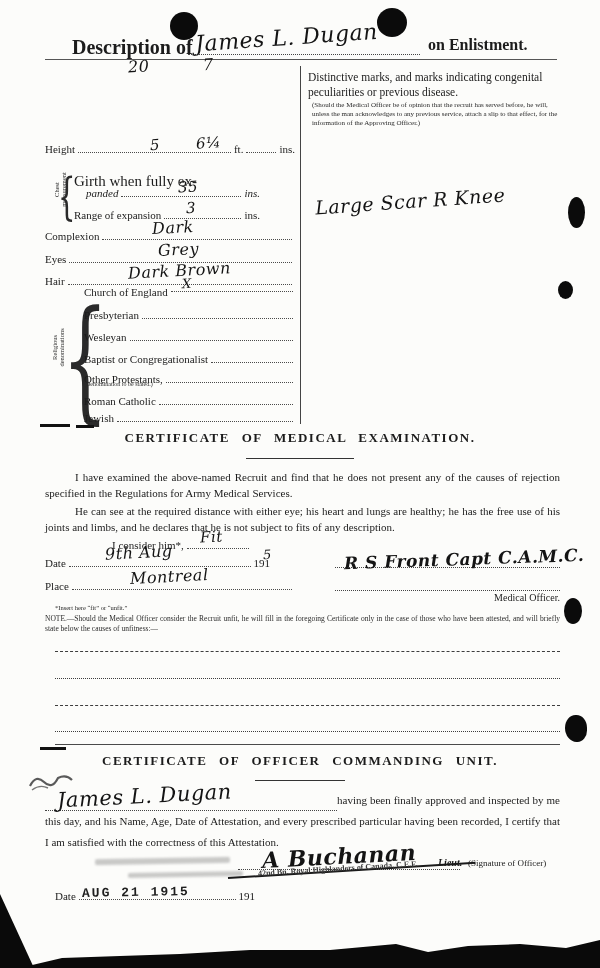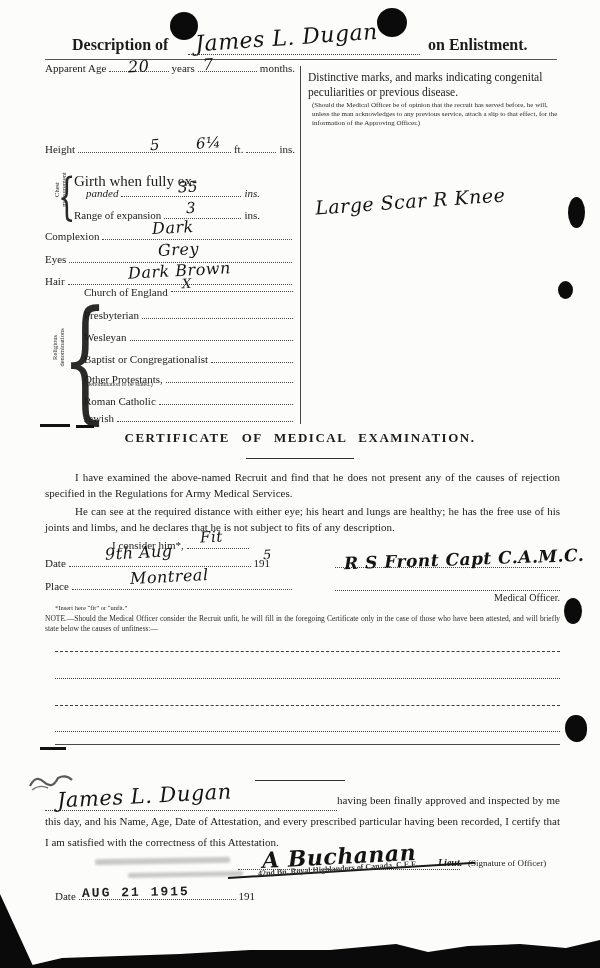--- a/index.html
+++ b/index.html
@@ -32,35 +32,28 @@
 
 <div class="page">
 
   <div class="hole" style="left:170px;top:12px;width:28px;height:28px;"></div>
   <div class="hole" style="left:377px;top:8px;width:30px;height:29px;"></div>
   <div class="hole" style="left:568px;top:197px;width:17px;height:31px;"></div>
   <div class="hole" style="left:558px;top:281px;width:15px;height:18px;"></div>
   <div class="hole" style="left:564px;top:598px;width:18px;height:26px;"></div>
   <div class="hole" style="left:565px;top:715px;width:22px;height:27px;border-radius:50% 50% 45% 55%;"></div>
 
-  <div class="abs" style="left:72px;top:36px;font-size:16px;font-weight:bold;">Description of</div>
+  <div class="abs" style="left:72px;top:36px;font-size:20px;font-weight:bold;">Description of</div>
   <div class="abs" style="left:188px;top:53px;width:232px;border-bottom:1px dotted #444;height:1px;"></div>
   <span class="hw" style="left:195px;top:25px;font-size:22px;transform:rotate(-4deg);">James L. Dugan</span>
   <div class="abs" style="left:428px;top:36px;font-size:16px;font-weight:bold;">on Enlistment.</div>
   <div class="rule" style="left:45px;top:59px;width:512px;background:#555;"></div>
 
   <div class="abs" style="left:300px;top:66px;height:358px;border-left:1px solid #444;"></div>
 
-  <div class="row" style="left:45px;top:62px;width:250px;">
-    <span class="lbl">Apparent Age</span>
-    <span class="dots"></span>
-    <span class="lbl">years</span>
-    <span class="dots"></span>
-    <span class="lbl">months.</span>
-  </div>
   <span class="hw" style="left:128px;top:57px;font-size:16px;">20</span>
   <span class="hw" style="left:203px;top:55px;font-size:16px;">7</span>
 
   <div class="row" style="left:45px;top:143px;width:250px;justify-content:center;">
     <span class="lbl">Height</span>
     <span class="dots"></span>
     <span class="lbl">ft.</span>
     <span class="dots fixed" style="width:30px;"></span>
     <span class="lbl">ins.</span>
   </div>
@@ -180,20 +173,21 @@
   <div class="sp" style="left:55px;top:604px;font-size:6.5px;">*Insert here “fit” or “unfit.”</div>
   <div class="sp" style="left:45px;top:614px;width:515px;font-size:7.5px;text-align:justify;">NOTE.—Should the Medical Officer consider the Recruit unfit, he will fill in the foregoing Certificate only in the case of those who have been attested, and will briefly state below the causes of unfitness:—</div>
 
   <div class="blank-line" style="left:55px;top:650px;width:505px;border-bottom:1px dashed #3d3d3d;"></div>
   <div class="blank-line" style="left:55px;top:677px;width:505px;border-bottom:1px dotted #3d3d3d;"></div>
   <div class="blank-line" style="left:55px;top:704px;width:505px;border-bottom:1px dashed #3d3d3d;"></div>
   <div class="blank-line" style="left:55px;top:730px;width:505px;border-bottom:1px dotted #3d3d3d;"></div>
   <div class="blank-line" style="left:55px;top:743px;width:505px;border-bottom:1px solid #4a4a4a;"></div>
 
   <div class="rule" style="left:40px;top:747px;width:26px;height:3px;background:#111;"></div>
+  <div class="cert-title" style="top:753px;">CERTIFICATE OF OFFICER COMMANDING UNIT.</div>
   <div class="rule" style="left:255px;top:780px;width:90px;"></div>
 
   <div class="para" style="top:790px;text-indent:0;line-height:21px;">
     <span style="display:inline-block;width:292px;border-bottom:1px dotted #444;position:relative;height:14px;vertical-align:bottom;">
       <span class="hw" style="left:12px;top:-10px;font-size:21px;">James L. Dugan</span>
     </span><span>having been finally approved and inspected by me this day, and his Name, Age, Date of Attestation, and every prescribed particular having been recorded, I certify that I am satisfied with the correctness of this Attestation.</span>
   </div>
 
   <div class="blank-line" style="left:238px;top:868px;width:222px;border-bottom:1px dotted #444;"></div>
   <span class="hw" style="left:262px;top:843px;font-size:22px;font-weight:bold;">A Buchanan</span>

